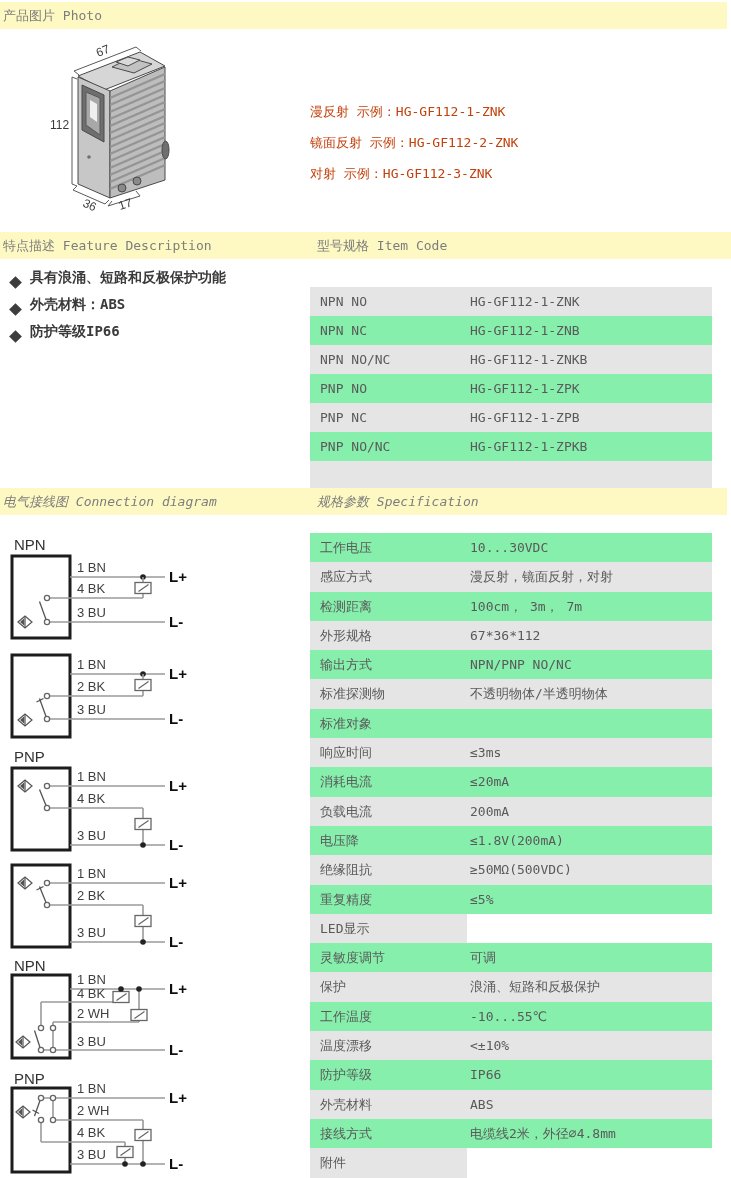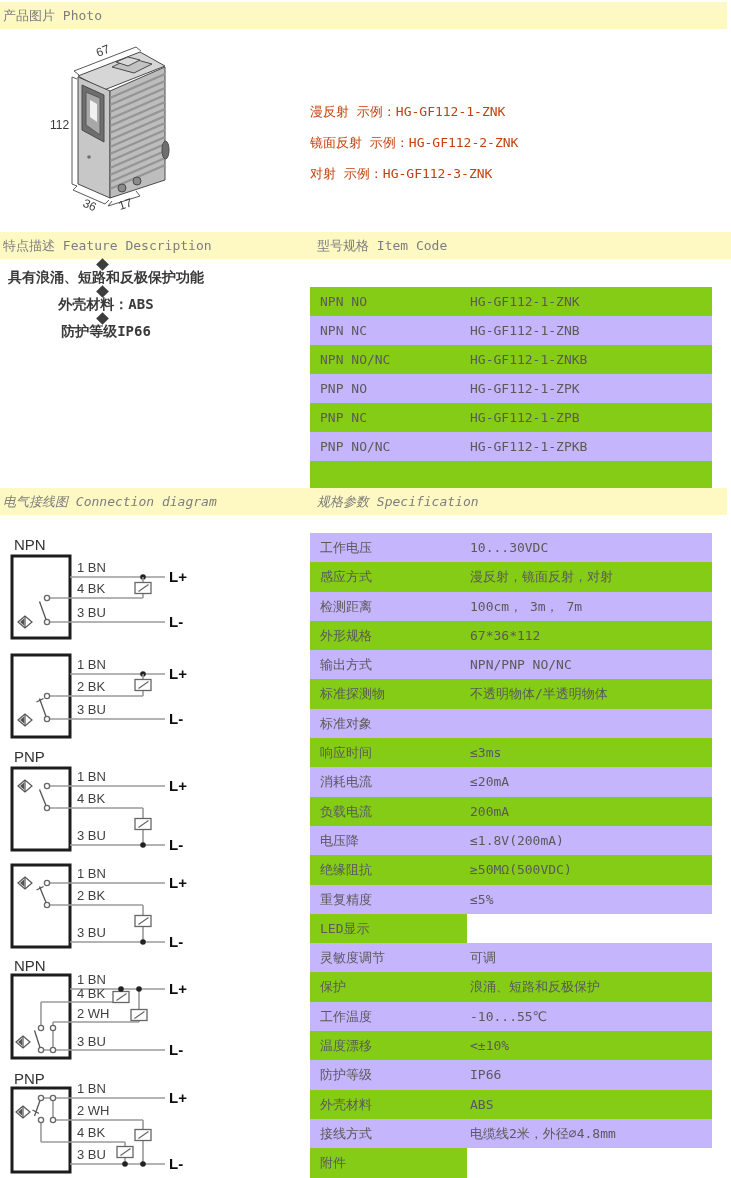--- a/index.html
+++ b/index.html
@@ -9,33 +9,33 @@
   .band{position:absolute;left:0;width:727px;height:27px;background:#fef9c3;
         color:#7d7d7d;font-size:13px;line-height:27px;}
   .band .t1{position:absolute;left:3px;top:0;}
   .band .t2{position:absolute;left:317px;top:0;}
   .band1{top:2px;}  .band2{top:232px;padding-left:30px;}  .band3{top:488px;font-style:italic;}
   
   .examples{position:absolute;left:310px;top:96px;color:#c2410c;font-size:13px;}
   .examples .ex{height:31px;line-height:31px;white-space:pre;}
   
   .features{position:absolute;left:8px;top:260px;}
-  .feat{display:flex;align-items:center;height:27px;flex-direction:column;}
+  .feat{display:flex;align-items:flex-end;height:27px;}
   .diam{width:9px;height:9px;background:#3d3d3d;transform:rotate(45deg);margin:0 10px 0 3px;flex:none;}
   .feat .ftxt{font-weight:bold;color:#3a3a3a;font-size:14px;white-space:pre;}
   
   .tbl{position:absolute;left:310px;width:402px;}
   .trow{display:flex;width:402px;}
   .item-table .trow{height:29px;line-height:29px;}
   .spec-table .trow{height:29.3px;line-height:29.3px;}
   .tcell{white-space:pre;overflow:hidden;font-size:13px;color:#5a5a5a;}
   .c-label{width:157px;flex:none;padding-left:10px;box-sizing:border-box;}
   .c-value{flex:1;padding-left:3px;}
-  .r-gray .tcell{background:#84cc16;}
-  .r-white .tcell{background:#c4b5fd;}
+  .r-gray .tcell{background:#e5e5e5;}
+  .r-white .tcell{background:#86efac;}
   .r-gray.label-only .c-value{background:#ffffff;}
   .item-table{top:287px;}
   .spec-table{top:533px;}
   
   .diag{position:absolute;left:8px;}
   .d1{top:534px;} .d2{top:652px;} .d3{top:748px;} .d4{top:862px;} .d5{top:958px;} .d6{top:1072px;}
   svg text{font-family:"Liberation Sans","DejaVu Sans",sans-serif;}
   .wire{stroke:#9a9a9a;stroke-width:1.6;fill:none;}
   .boxr{fill:none;stroke:#1c1c1c;stroke-width:3;}
   .lbl{font-size:13px;fill:#3f3f3f;}

